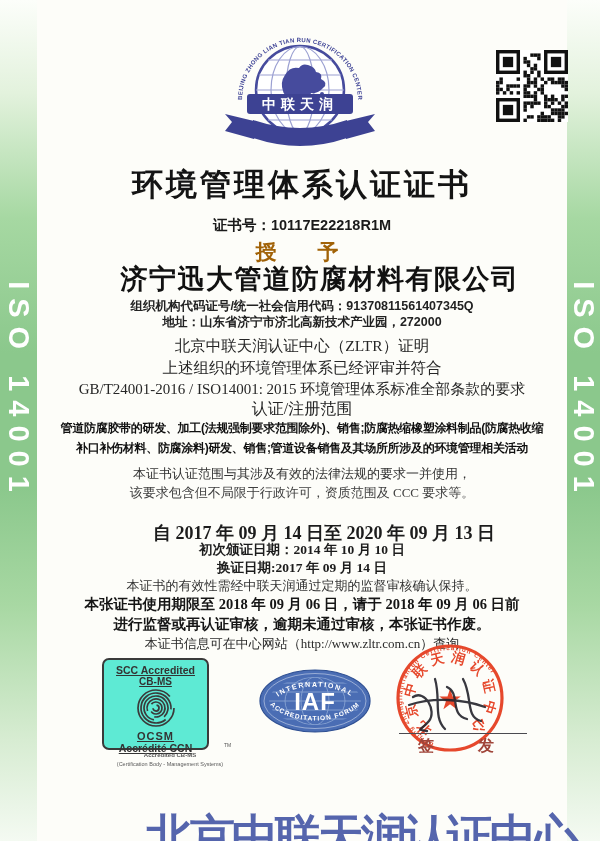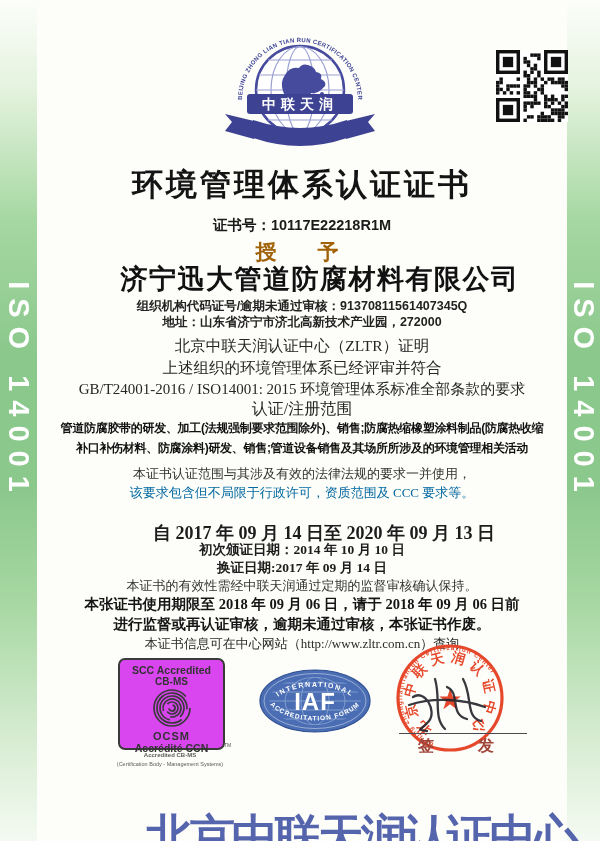--- a/index.html
+++ b/index.html
@@ -22,35 +22,35 @@
   .company{top:261px;font-size:27px;font-weight:bold;letter-spacing:1.5px;color:#111;padding-left:36px;}
   .orgcode{top:298px;font-size:12.5px;font-weight:bold;color:#222;}
   .addr{top:314px;font-size:12.5px;font-weight:bold;color:#222;}
   .stmt1{top:336px;font-size:15.5px;color:#262626;}
   .stmt2{top:358px;font-size:15.5px;color:#262626;}
   .stmt3{top:380px;font-size:15px;color:#262626;}
   .scopehead{top:399px;font-size:16px;color:#262626;}
   .scope1{top:420px;font-size:12px;font-weight:bold;letter-spacing:-0.3px;color:#101010;}
   .scope2{top:440px;font-size:12px;font-weight:bold;letter-spacing:-0.3px;color:#101010;}
   .legal1{top:465px;font-size:13px;color:#333;}
-  .legal2{top:484px;font-size:13px;color:#0369a1;}
+  .legal2{top:484px;font-size:13px;color:#404040;}
   .vcond{top:503px;font-size:13px;color:#333;}
   .vperiod{top:521px;font-size:18px;font-weight:bold;color:#1c1c1c;margin-left:44px;}
   .fissue{top:541px;font-size:13.5px;font-weight:bold;color:#1c1c1c;}
   .renew{top:559px;font-size:13.5px;font-weight:bold;color:#1c1c1c;}
   .maint{top:577px;font-size:13px;color:#333;}
   .use1{top:595px;font-size:14.5px;font-weight:bold;color:#151515;}
   .use2{top:615px;font-size:14.5px;font-weight:bold;color:#151515;}
   .web{top:635px;font-size:13px;color:#2a2a2a;}
   
   .emblem{position:absolute;left:213px;top:20px;}
   .qr{position:absolute;left:496px;top:50px;}
   
-  .scc-box{position:absolute;left:118px;top:658px;width:103px;height:88px;border:2px solid #3a3a3a;
-           border-radius:7px;text-align:center;color:#333;background:#d946ef;}
+  .scc-box{position:absolute;left:102px;top:658px;width:103px;height:88px;border:2px solid #3a3a3a;
+           border-radius:7px;text-align:center;color:#333;background:#5eead4;text-decoration:underline;}
   .scc-l1{font-size:10.5px;font-weight:bold;margin-top:4px;}
   .scc-l2{font-size:10px;font-weight:bold;margin-top:0px;}
   .scc-spiral{margin-top:1px;}
   .scc-l3{font-size:11px;font-weight:bold;letter-spacing:1px;margin-top:-2px;}
   .scc-l4{font-size:10.5px;font-weight:bold;}
   .scc-tm{position:absolute;left:224px;top:742px;font-size:5px;color:#555;}
   .scc-cap{position:absolute;left:104px;top:751px;width:132px;text-align:center;color:#5a5a5a;line-height:1.5;}
   .scc-cap .c1{font-size:6px;font-weight:bold;}
   .scc-cap .c2{font-size:5.5px;}
   .iaf{position:absolute;left:257px;top:668px;}
@@ -235,21 +235,21 @@
         <rect x="0" y="48.02" width="24.01" height="24.01"></rect>
         <rect fill="#fff" x="3.43" y="51.45" width="17.150000000000002" height="17.150000000000002"></rect>
         <rect x="6.86" y="54.88" width="10.290000000000001" height="10.290000000000001"></rect>
       </g>
   </svg>
 
   <div class="line title">环境管理体系认证证书</div>
   <div class="line certno">证书号：10117E22218R1M</div>
   <div class="line award">授　予</div>
   <div class="line company">济宁迅大管道防腐材料有限公司</div>
-  <div class="line orgcode">组织机构代码证号/逾期未通过审核：91370811561407345Q</div>
+  <div class="line orgcode">组织机构代码证号/统一社会信用代码：91370811561407345Q</div>
   <div class="line addr">地址：山东省济宁市济北高新技术产业园，272000</div>
 
   <div class="line serif stmt1">北京中联天润认证中心（ZLTR）证明</div>
   <div class="line serif stmt2">上述组织的环境管理体系已经评审并符合</div>
   <div class="line serif stmt3">GB/T24001-2016 / ISO14001: 2015 环境管理体系标准全部条款的要求</div>
   <div class="line serif scopehead">认证/注册范围</div>
   <div class="line scope1">管道防腐胶带的研发、加工(法规强制要求范围除外)、销售;防腐热缩橡塑涂料制品(防腐热收缩</div>
   <div class="line scope2">补口补伤材料、防腐涂料)研发、销售;管道设备销售及其场所所涉及的环境管理相关活动</div>
 
   <div class="line serif legal1">本证书认证范围与其涉及有效的法律法规的要求一并使用，</div>

